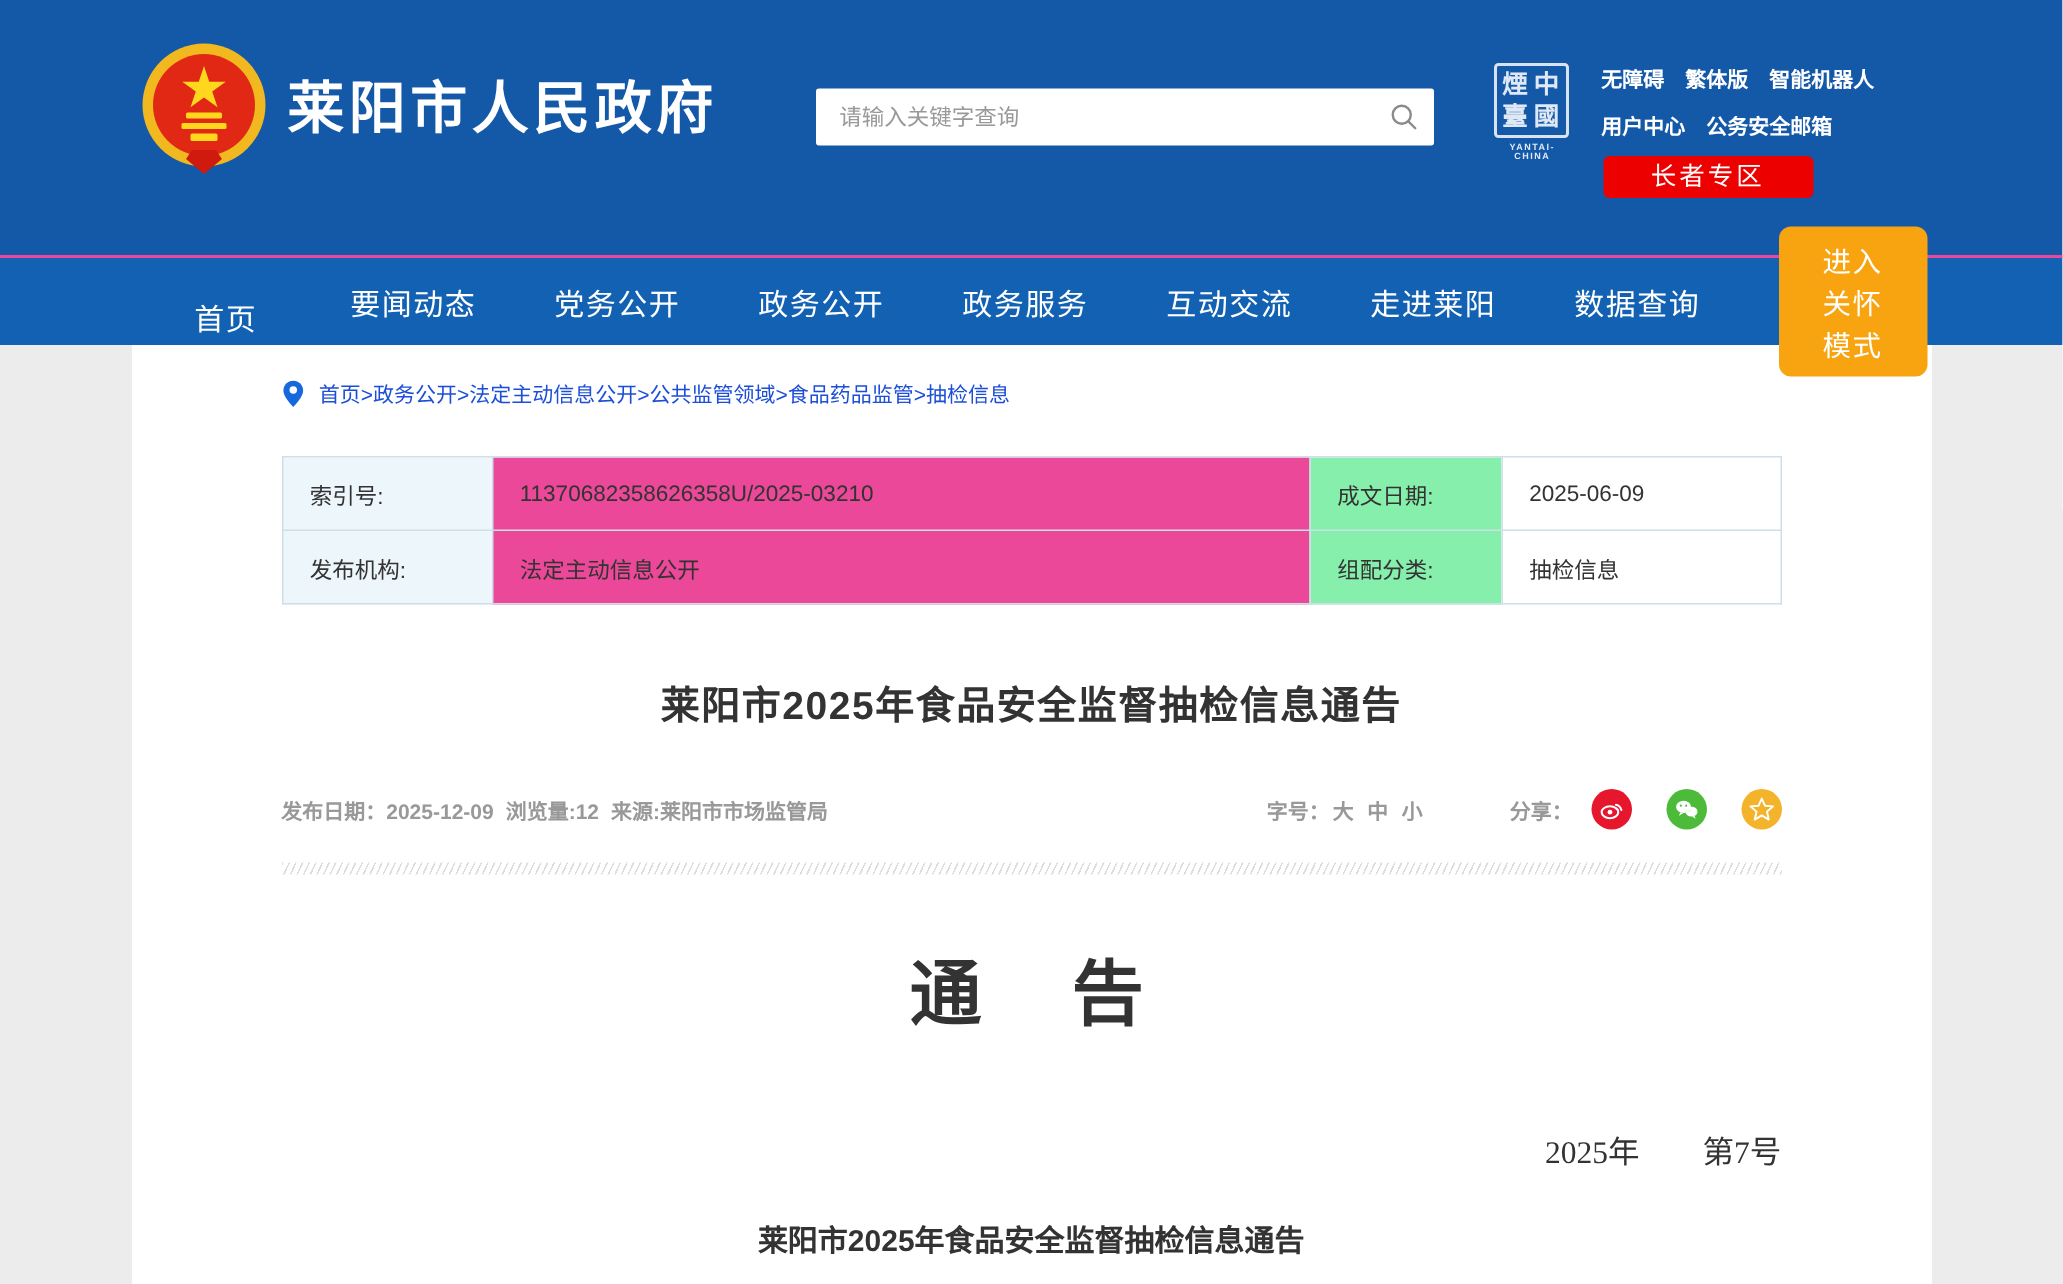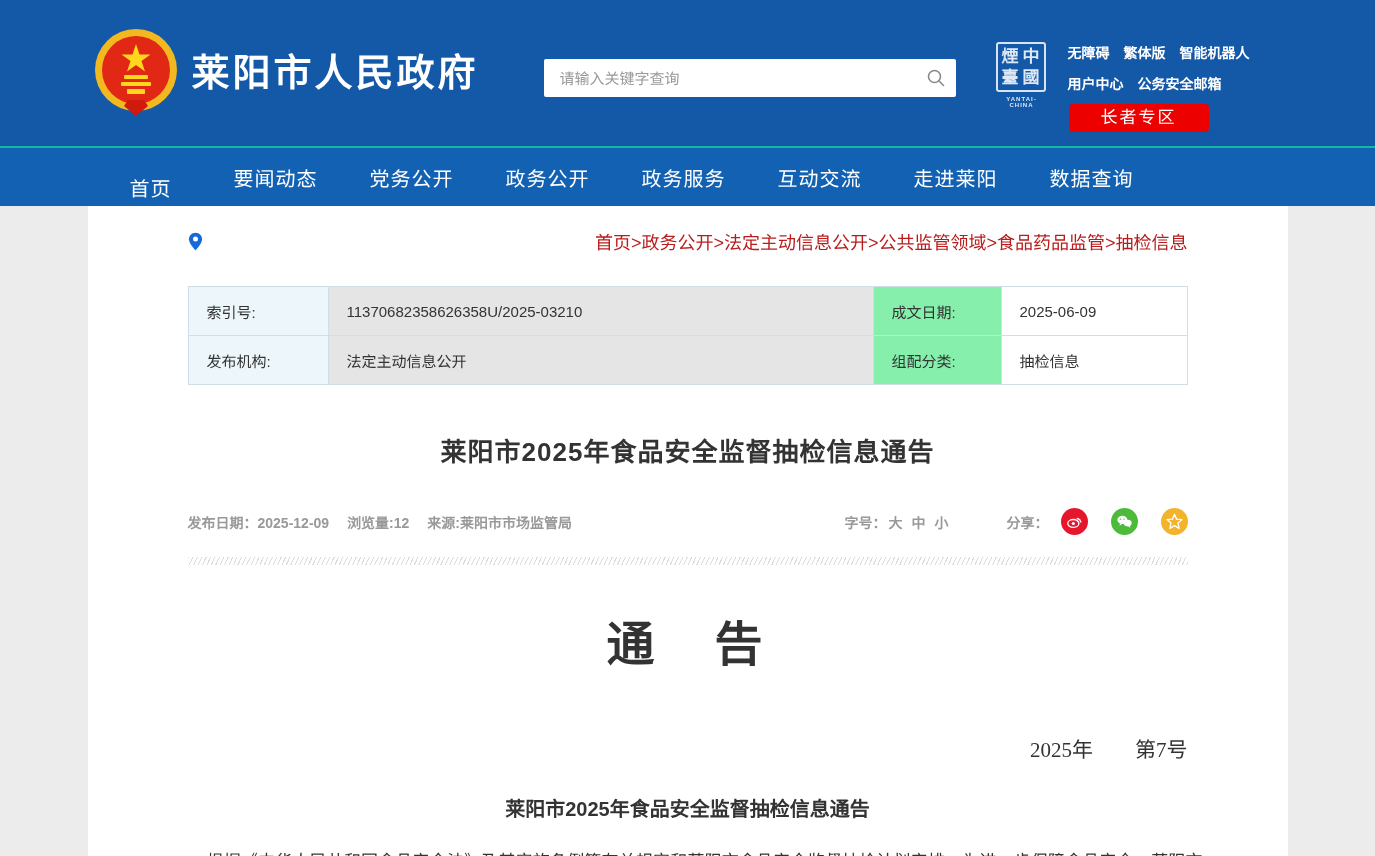--- a/index.html
+++ b/index.html
@@ -4,21 +4,21 @@
 <style>
   * { margin: 0; padding: 0; box-sizing: border-box; }
   html, body { width: 1375px; height: 856px; overflow: hidden; }
   body {
     font-family: "Liberation Sans", "DejaVu Sans", sans-serif;
     background: #ececec;
     color: #333;
   }
 
   
-  .site-header { width: 100%; height: 148px; background: #1458a8; border-bottom: 2px solid #14b8a6; }
+  .site-header { width: 100%; height: 172px; background: #1458a8; border-bottom: 2px solid #ec4899; }
   .header-inner { width: 1200px; height: 100%; margin: 0 auto; position: relative; }
 
   .brand { position: absolute; left: 6px; top: 28px; display: flex; align-items: center; }
   .emblem { width: 84px; height: 92px; flex: 0 0 auto; }
   .brand-text { margin-left: 14px; color: #fff; }
   .brand-title { font-size: 38px; font-weight: 700; letter-spacing: 3px; line-height: 1.15; }
   .brand-sub { font-size: 15px; letter-spacing: 0.5px; margin-top: 6px; color: #eaf1fa; }
 
   .search-box {
     position: absolute; left: 456px; top: 59px; width: 412px; height: 38px;
@@ -64,43 +64,43 @@
   .care-btn {
     margin-left: auto; margin-right: 3px; background: #f7a410; color: #fff; border: none;
     border-radius: 8px; font-size: 19px; padding: 8px 20px; cursor: pointer; letter-spacing: 1px;
     font-family: "Liberation Sans", sans-serif;
   }
 
   
   .content-wrap { width: 1200px; margin: 0 auto; background: #fff; min-height: 636px; padding-top: 22px; }
   .inner { width: 1000px; margin: 0 auto; }
 
-  .breadcrumb { display: flex; align-items: center; font-size: 18px; color: #b91c1c; justify-content: space-between; }
+  .breadcrumb { display: flex; align-items: center; font-size: 14px; color: #1d4ed8; }
   .breadcrumb .pin { margin-right: 10px; display: inline-flex; }
   .breadcrumb-path { cursor: pointer; }
 
   table.doc-info {
     width: 100%; margin-top: 32px; border-collapse: collapse; font-size: 15px; color: #333;
   }
   table.doc-info td { border: 1px solid #cfdfe9; height: 49px; padding: 0 0 0 18px; }
   td.lbl { width: 140px; background: #edf6fb; }
-  td.val1 { width: 545px; background: #e5e5e5; }
+  td.val1 { width: 545px; background: #ec4899; }
   td.lbl2 { width: 128px; background: #86efac; }
   td.val2 { background: #fff; }
 
   .article-title {
     text-align: center; font-size: 26px; font-weight: 700; color: #333;
     margin-top: 46px; letter-spacing: 1px;
   }
 
   .meta-row {
     margin-top: 40px; display: flex; align-items: center; color: #999;
     font-size: 14px; font-weight: 700;
   }
-  .meta-left { display: flex; gap: 18px; }
+  .meta-left { display: flex; gap: 8px; }
   .meta-right { margin-left: auto; display: flex; align-items: center; }
   .font-sizes { display: flex; gap: 9px; margin-left: 2px; }
   .font-sizes span { cursor: pointer; }
   .share-label { margin-left: 58px; }
   .share-icons { display: flex; gap: 23px; margin-left: 12px; }
   .share-icons .sicon { width: 27px; height: 27px; border-radius: 50%; cursor: pointer;
     display: inline-flex; align-items: center; justify-content: center; }
 
   .dotted-sep {
     margin-top: 22px; height: 8px;
@@ -180,20 +180,21 @@
 <nav class="site-nav">
   <div class="nav-inner">
     <a class="nav-item first">首页</a>
     <a class="nav-item">要闻动态</a>
     <a class="nav-item">党务公开</a>
     <a class="nav-item">政务公开</a>
     <a class="nav-item">政务服务</a>
     <a class="nav-item">互动交流</a>
     <a class="nav-item">走进莱阳</a>
     <a class="nav-item">数据查询</a>
+    <button class="care-btn">进入关怀模式</button>
   </div>
 </nav>
 
 <main class="content-wrap">
   <div class="inner">
     <div class="breadcrumb">
       <span class="pin">
         <svg width="15" height="19" viewBox="0 0 24 30">
           <path d="M12 1 C6 1 1.5 5.5 1.5 11.5 C1.5 19 12 29 12 29 S22.5 19 22.5 11.5 C22.5 5.5 18 1 12 1 Z" fill="#1668dc"></path>
           <circle cx="12" cy="11" r="4" fill="#fff"></circle>

